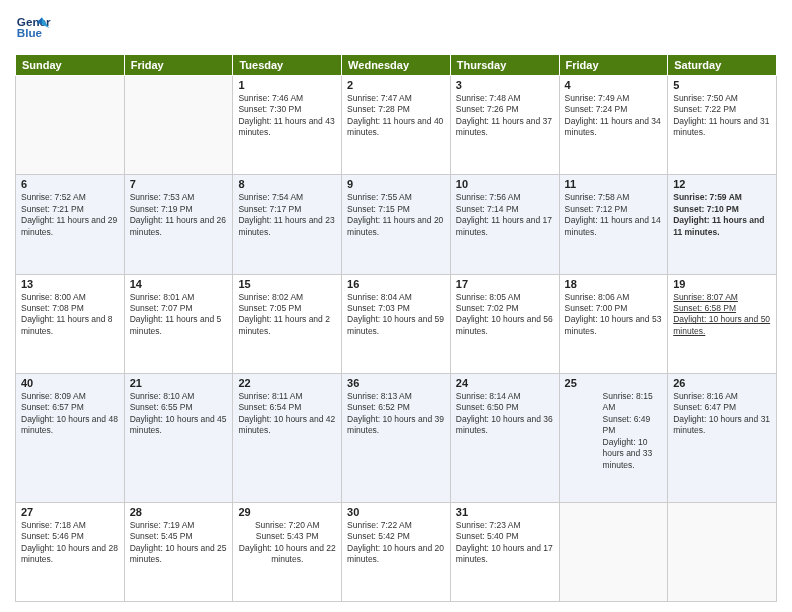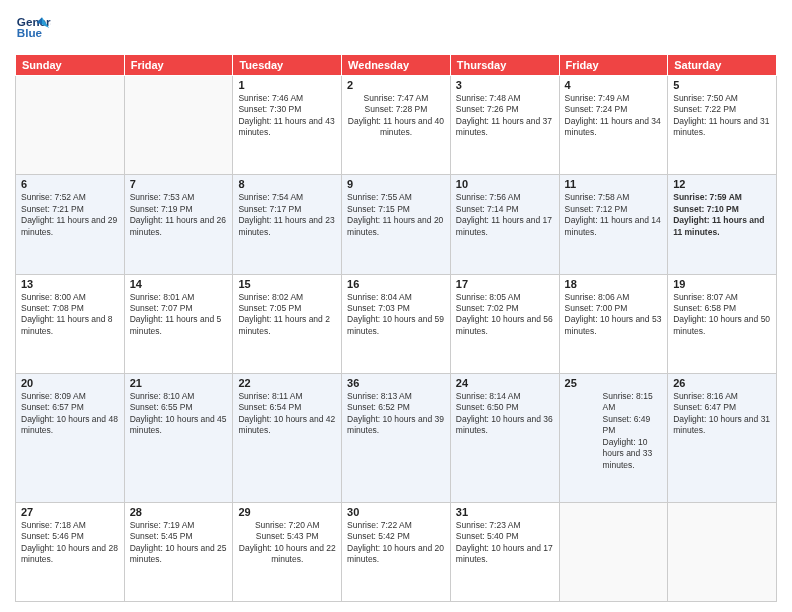--- a/index.html
+++ b/index.html
@@ -43,21 +43,21 @@
     .location-title {
       font-size: 14px;
       color: #444;
     }
     .calendar {
       width: 100%;
       border-collapse: collapse;
       flex: 1;
     }
     .calendar th {
-      background-color: #ef4444;
+      background-color: #4d7c0f;
       color: #fff;
       font-size: 11px;
       font-weight: bold;
       padding: 4px 6px;
       border: 1px solid #fff;
       text-align: left;
     }
     .calendar td {
       border: 1px solid #ccc;
       vertical-align: top;
@@ -122,21 +122,21 @@
           <td class="empty"></td>
           <td class="empty"></td>
           <td>
             <span class="day-number">1</span>
             <div class="day-info" style="white-space: pre-line;">Sunrise: 7:46 AM
 Sunset: 7:30 PM
 Daylight: 11 hours and 43 minutes.</div>
           </td>
           <td>
             <span class="day-number">2</span>
-            <div class="day-info" style="white-space: pre-line; text-align: center;">Sunrise: 7:47 AM
+            <div class="day-info" style="white-space: pre-line;">Sunrise: 7:47 AM
 Sunset: 7:28 PM
 Daylight: 11 hours and 40 minutes.</div>
           </td>
           <td>
             <span class="day-number">3</span>
             <div class="day-info" style="white-space: pre-line;">Sunrise: 7:48 AM
 Sunset: 7:26 PM
 Daylight: 11 hours and 37 minutes.</div>
           </td>
           <td>
@@ -228,28 +228,28 @@
 Daylight: 10 hours and 56 minutes.</div>
           </td>
           <td>
             <span class="day-number">18</span>
             <div class="day-info" style="white-space: pre-line;">Sunrise: 8:06 AM
 Sunset: 7:00 PM
 Daylight: 10 hours and 53 minutes.</div>
           </td>
           <td>
             <span class="day-number">19</span>
-            <div class="day-info" style="white-space: pre-line;">Sunrise: 8:07 AM
+            <div class="day-info" style="white-space: pre-line; text-decoration: underline;">Sunrise: 8:07 AM
 Sunset: 6:58 PM
 Daylight: 10 hours and 50 minutes.</div>
           </td>
         </tr>
         <tr class="row-shaded">
           <td>
-            <span class="day-number">20</span>
+            <span class="day-number">40</span>
             <div class="day-info" style="white-space: pre-line;">Sunrise: 8:09 AM
 Sunset: 6:57 PM
 Daylight: 10 hours and 48 minutes.</div>
           </td>
           <td>
             <span class="day-number">21</span>
             <div class="day-info" style="white-space: pre-line;">Sunrise: 8:10 AM
 Sunset: 6:55 PM
 Daylight: 10 hours and 45 minutes.</div>
           </td>

